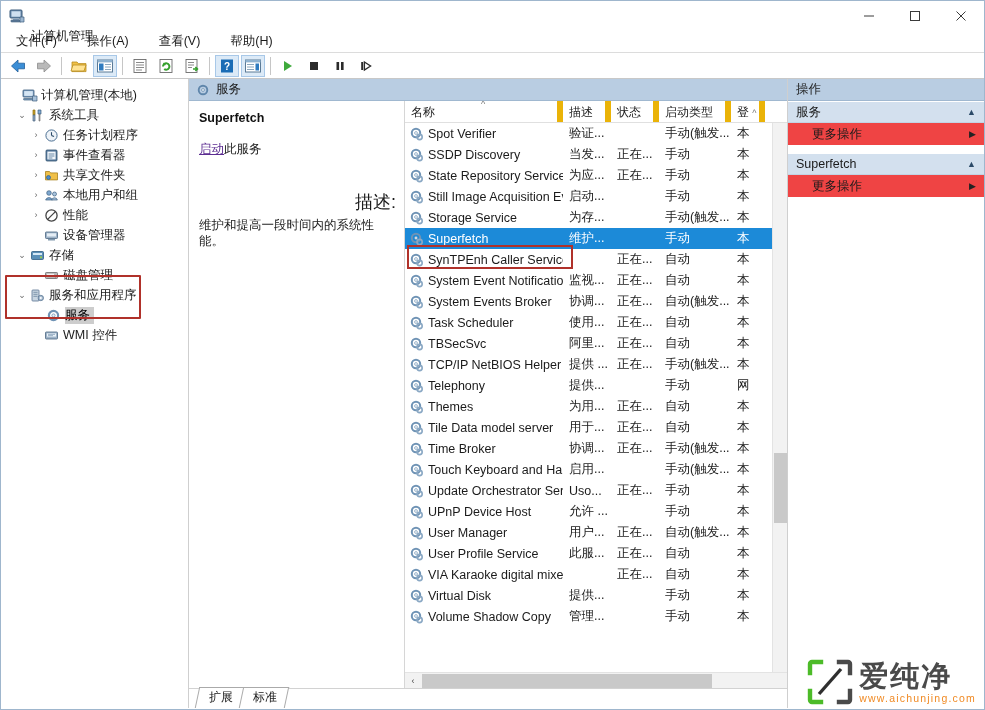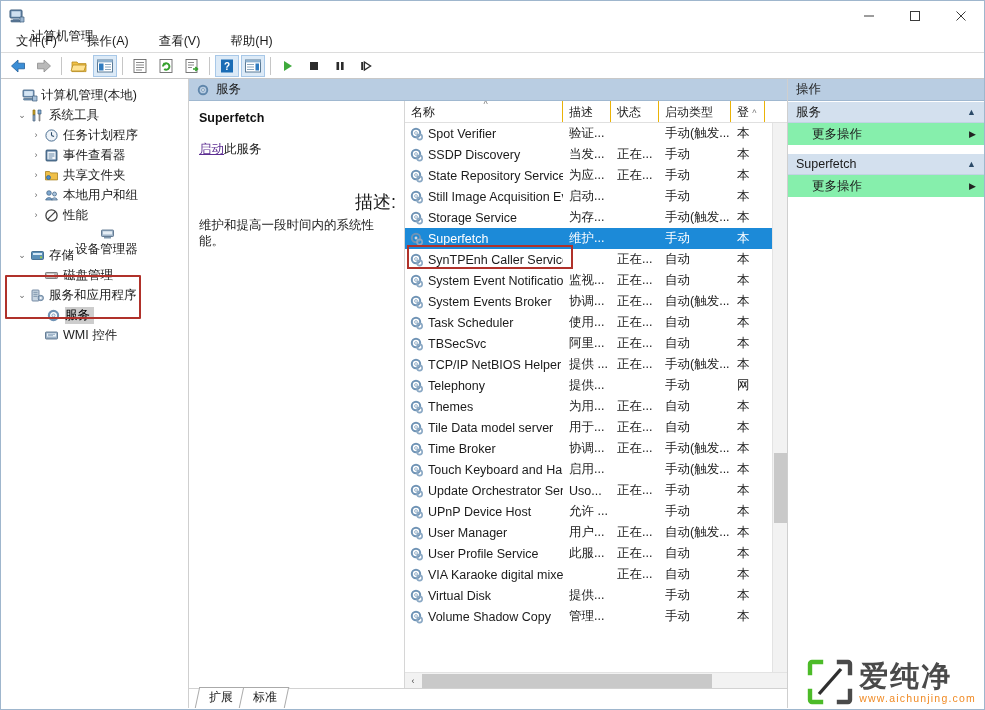--- a/index.html
+++ b/index.html
@@ -165,21 +165,21 @@
   .lhead {
     display: flex;
     height: 22px;
     background: #ffffff;
     border-bottom: 1px solid #e0e0e0;
     font-size: 12px;
     color: #1b1b1b;
     flex: none;
   }
   .lhead > div {
-    border-right: 1px solid #eab308;
+    border-right: 6px solid #eab308;
     padding: 3px 22px 0 6px;
     position: relative;
     overflow: hidden;
     white-space: nowrap;
   }
   .lhead .sortmark {
     position: absolute; left: 50%; top: -2px;
     color: #777; font-size: 9px;
   }
   .c-name   { width: 158px; }
@@ -293,21 +293,21 @@
     font-size: 12.5px; color: #1b1b1b;
     border-bottom: 1px solid #c2d3e4;
     border-top: 1px solid #ffffff;
   }
   .act-group .caret { color: #2b4a68; font-size: 9px; }
   .act-item {
     height: 22px;
     display: flex; align-items: center; justify-content: space-between;
     padding: 0 8px 0 24px;
     font-size: 12.5px; color: #1b1b1b;
-    background: #86efac;
+    background: #ef4444;
   }
   .act-item .arrow { color: #222; font-size: 9px; }
   .act-spacer { height: 8px; background: #ffffff; }
 
   
   .watermark {
     position: absolute;
     right: 8px; bottom: 4px;
     display: flex; align-items: center;
     pointer-events: none;
@@ -546,21 +546,21 @@
         <span class="tree-chevron">›</span>
         <span class="tree-ico">
           <svg width="15" height="15" viewBox="0 0 15 15">
             <circle cx="7.5" cy="7.5" r="5.6" fill="none" stroke="#444" stroke-width="1.3"></circle>
             <line x1="3.6" y1="11.4" x2="11.4" y2="3.6" stroke="#444" stroke-width="1.3"></line>
           </svg>
         </span>
         <span class="tree-label">性能</span>
       </div>
 
-      <div class="tree-row" style="padding-left:24px;flex-direction:column;">
+      <div class="tree-row" style="padding-left:24px;">
         <span class="tree-chevron"></span>
         <span class="tree-ico">
           <svg width="15" height="15" viewBox="0 0 15 15">
             <rect x="1.5" y="4" width="12" height="6.5" rx="0.8" fill="#9fb4c8" stroke="#4a6480" stroke-width="0.8"></rect>
             <rect x="3" y="5.3" width="9" height="3.2" fill="#e6eef5"></rect>
             <rect x="4" y="11" width="7" height="1.5" fill="#8199ae"></rect>
           </svg>
         </span>
         <span class="tree-label">设备管理器</span>
       </div>

